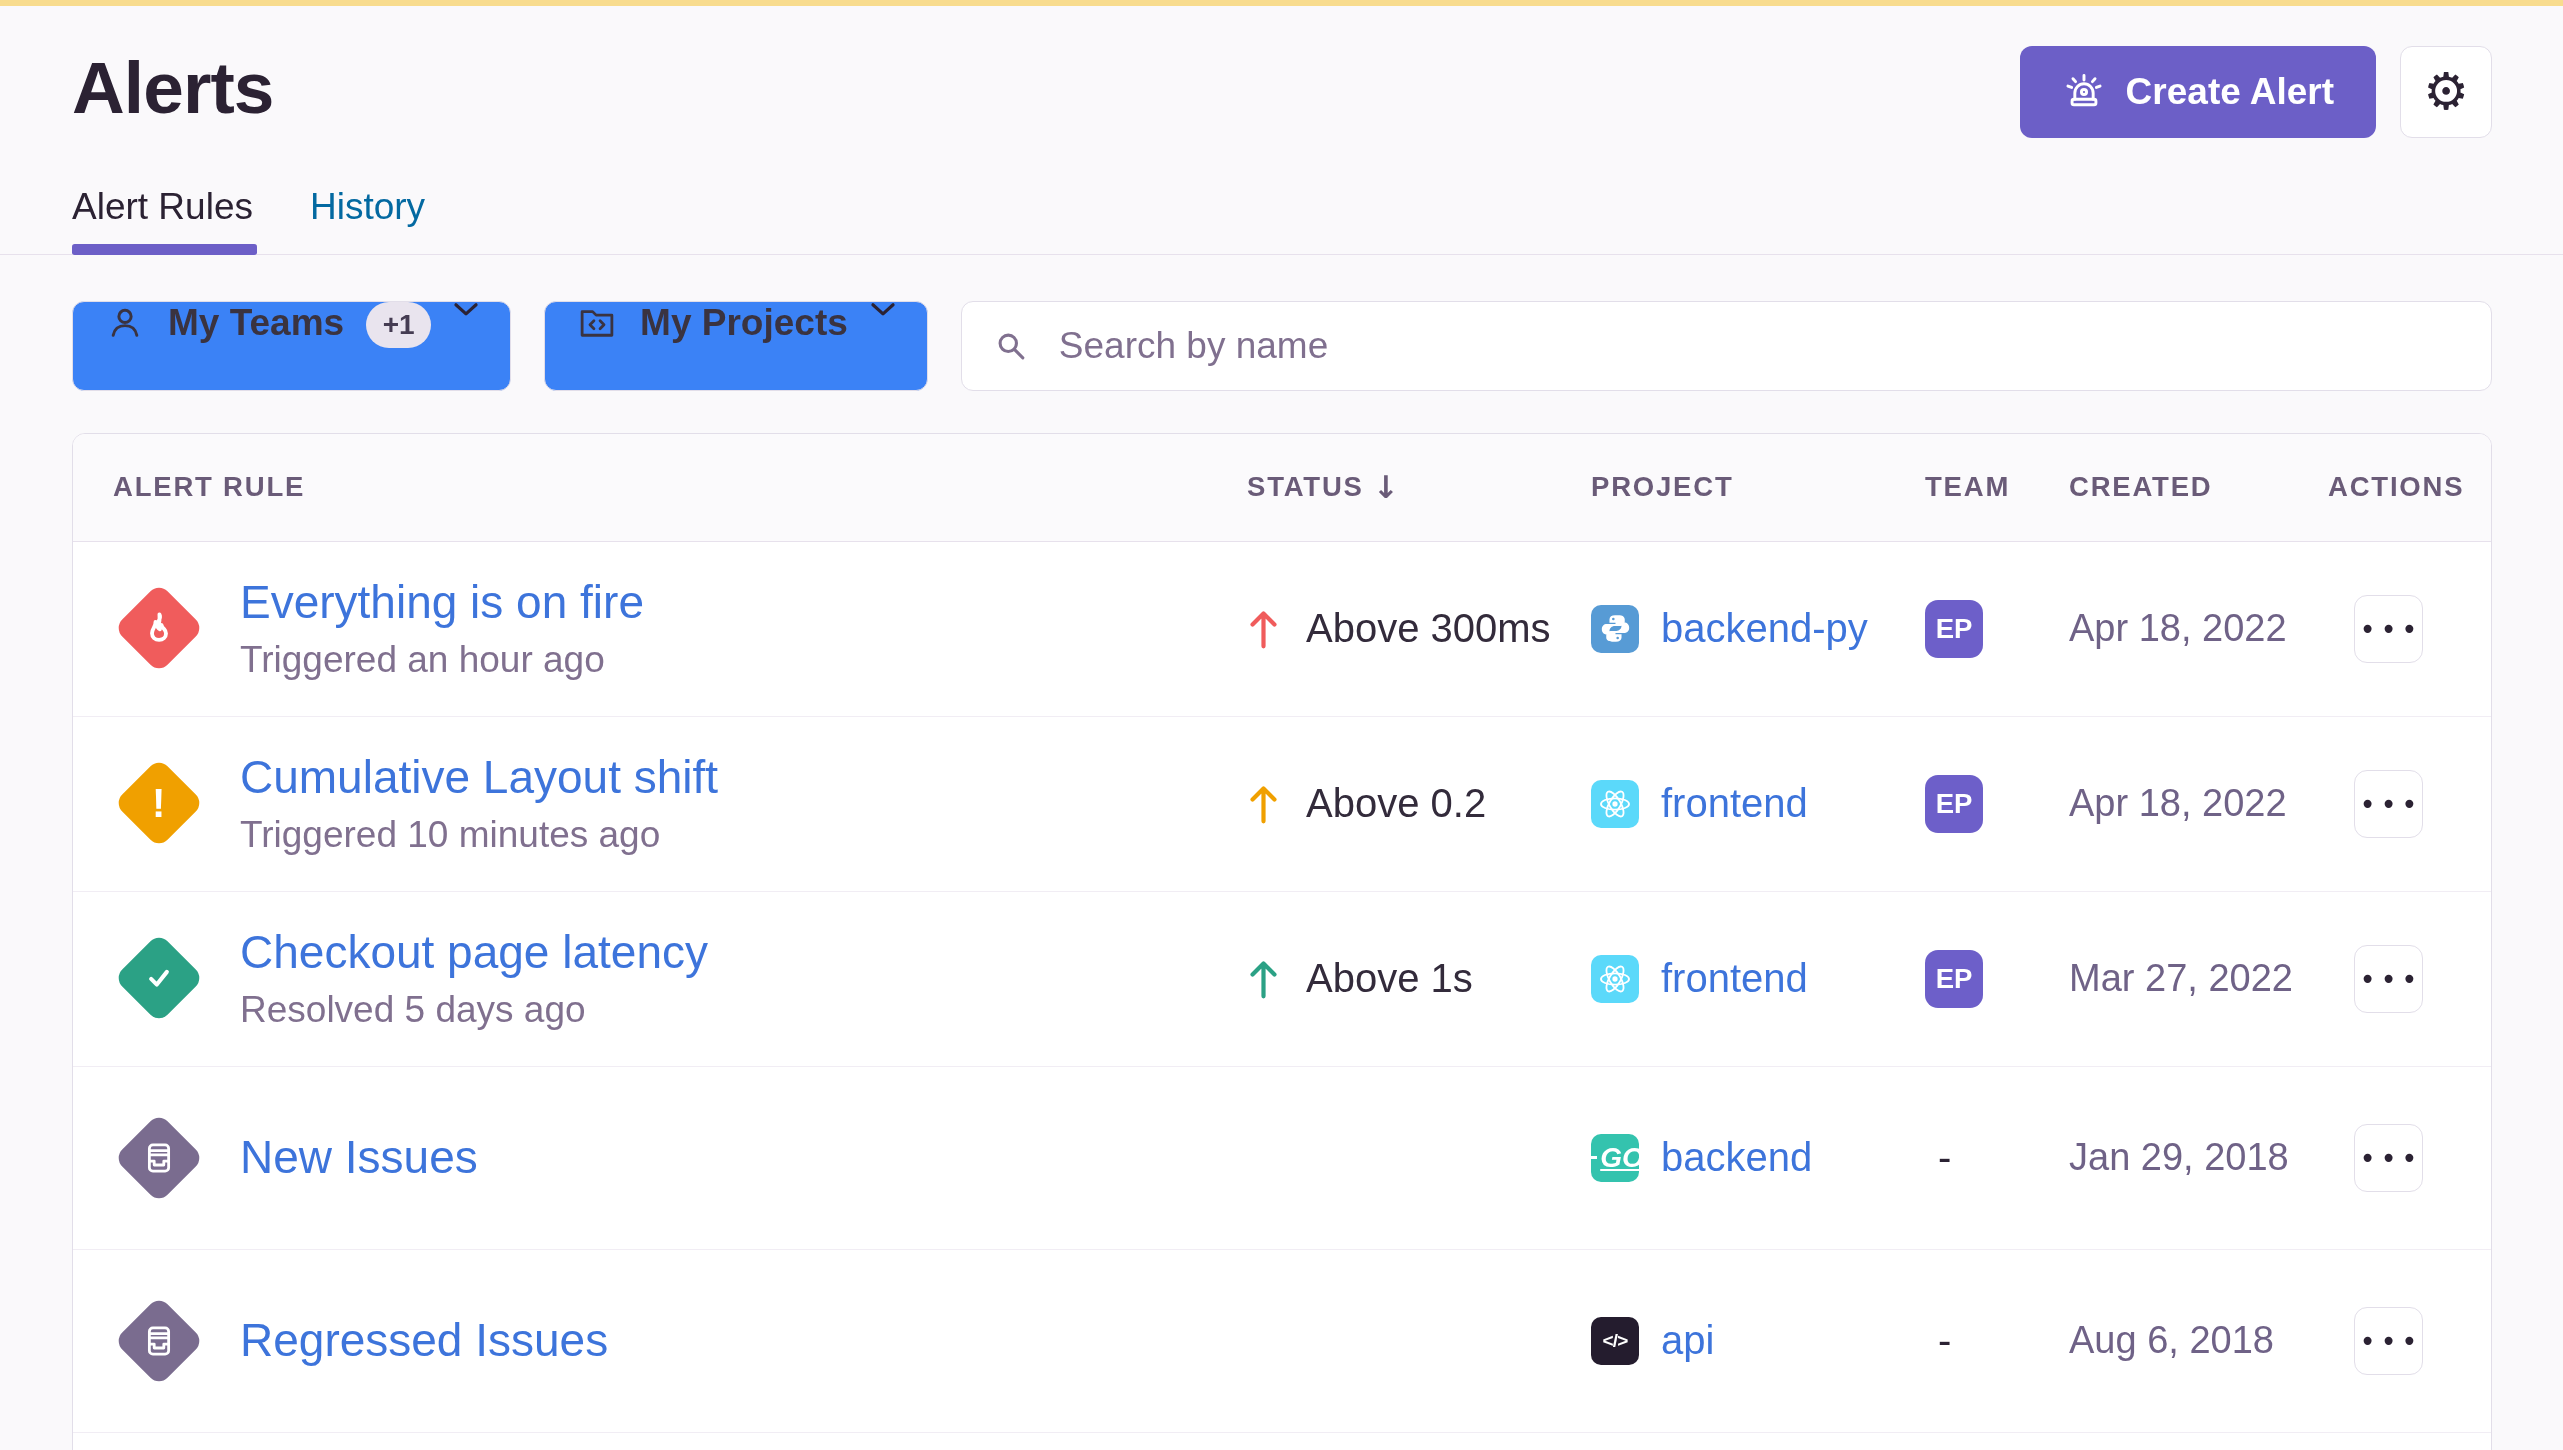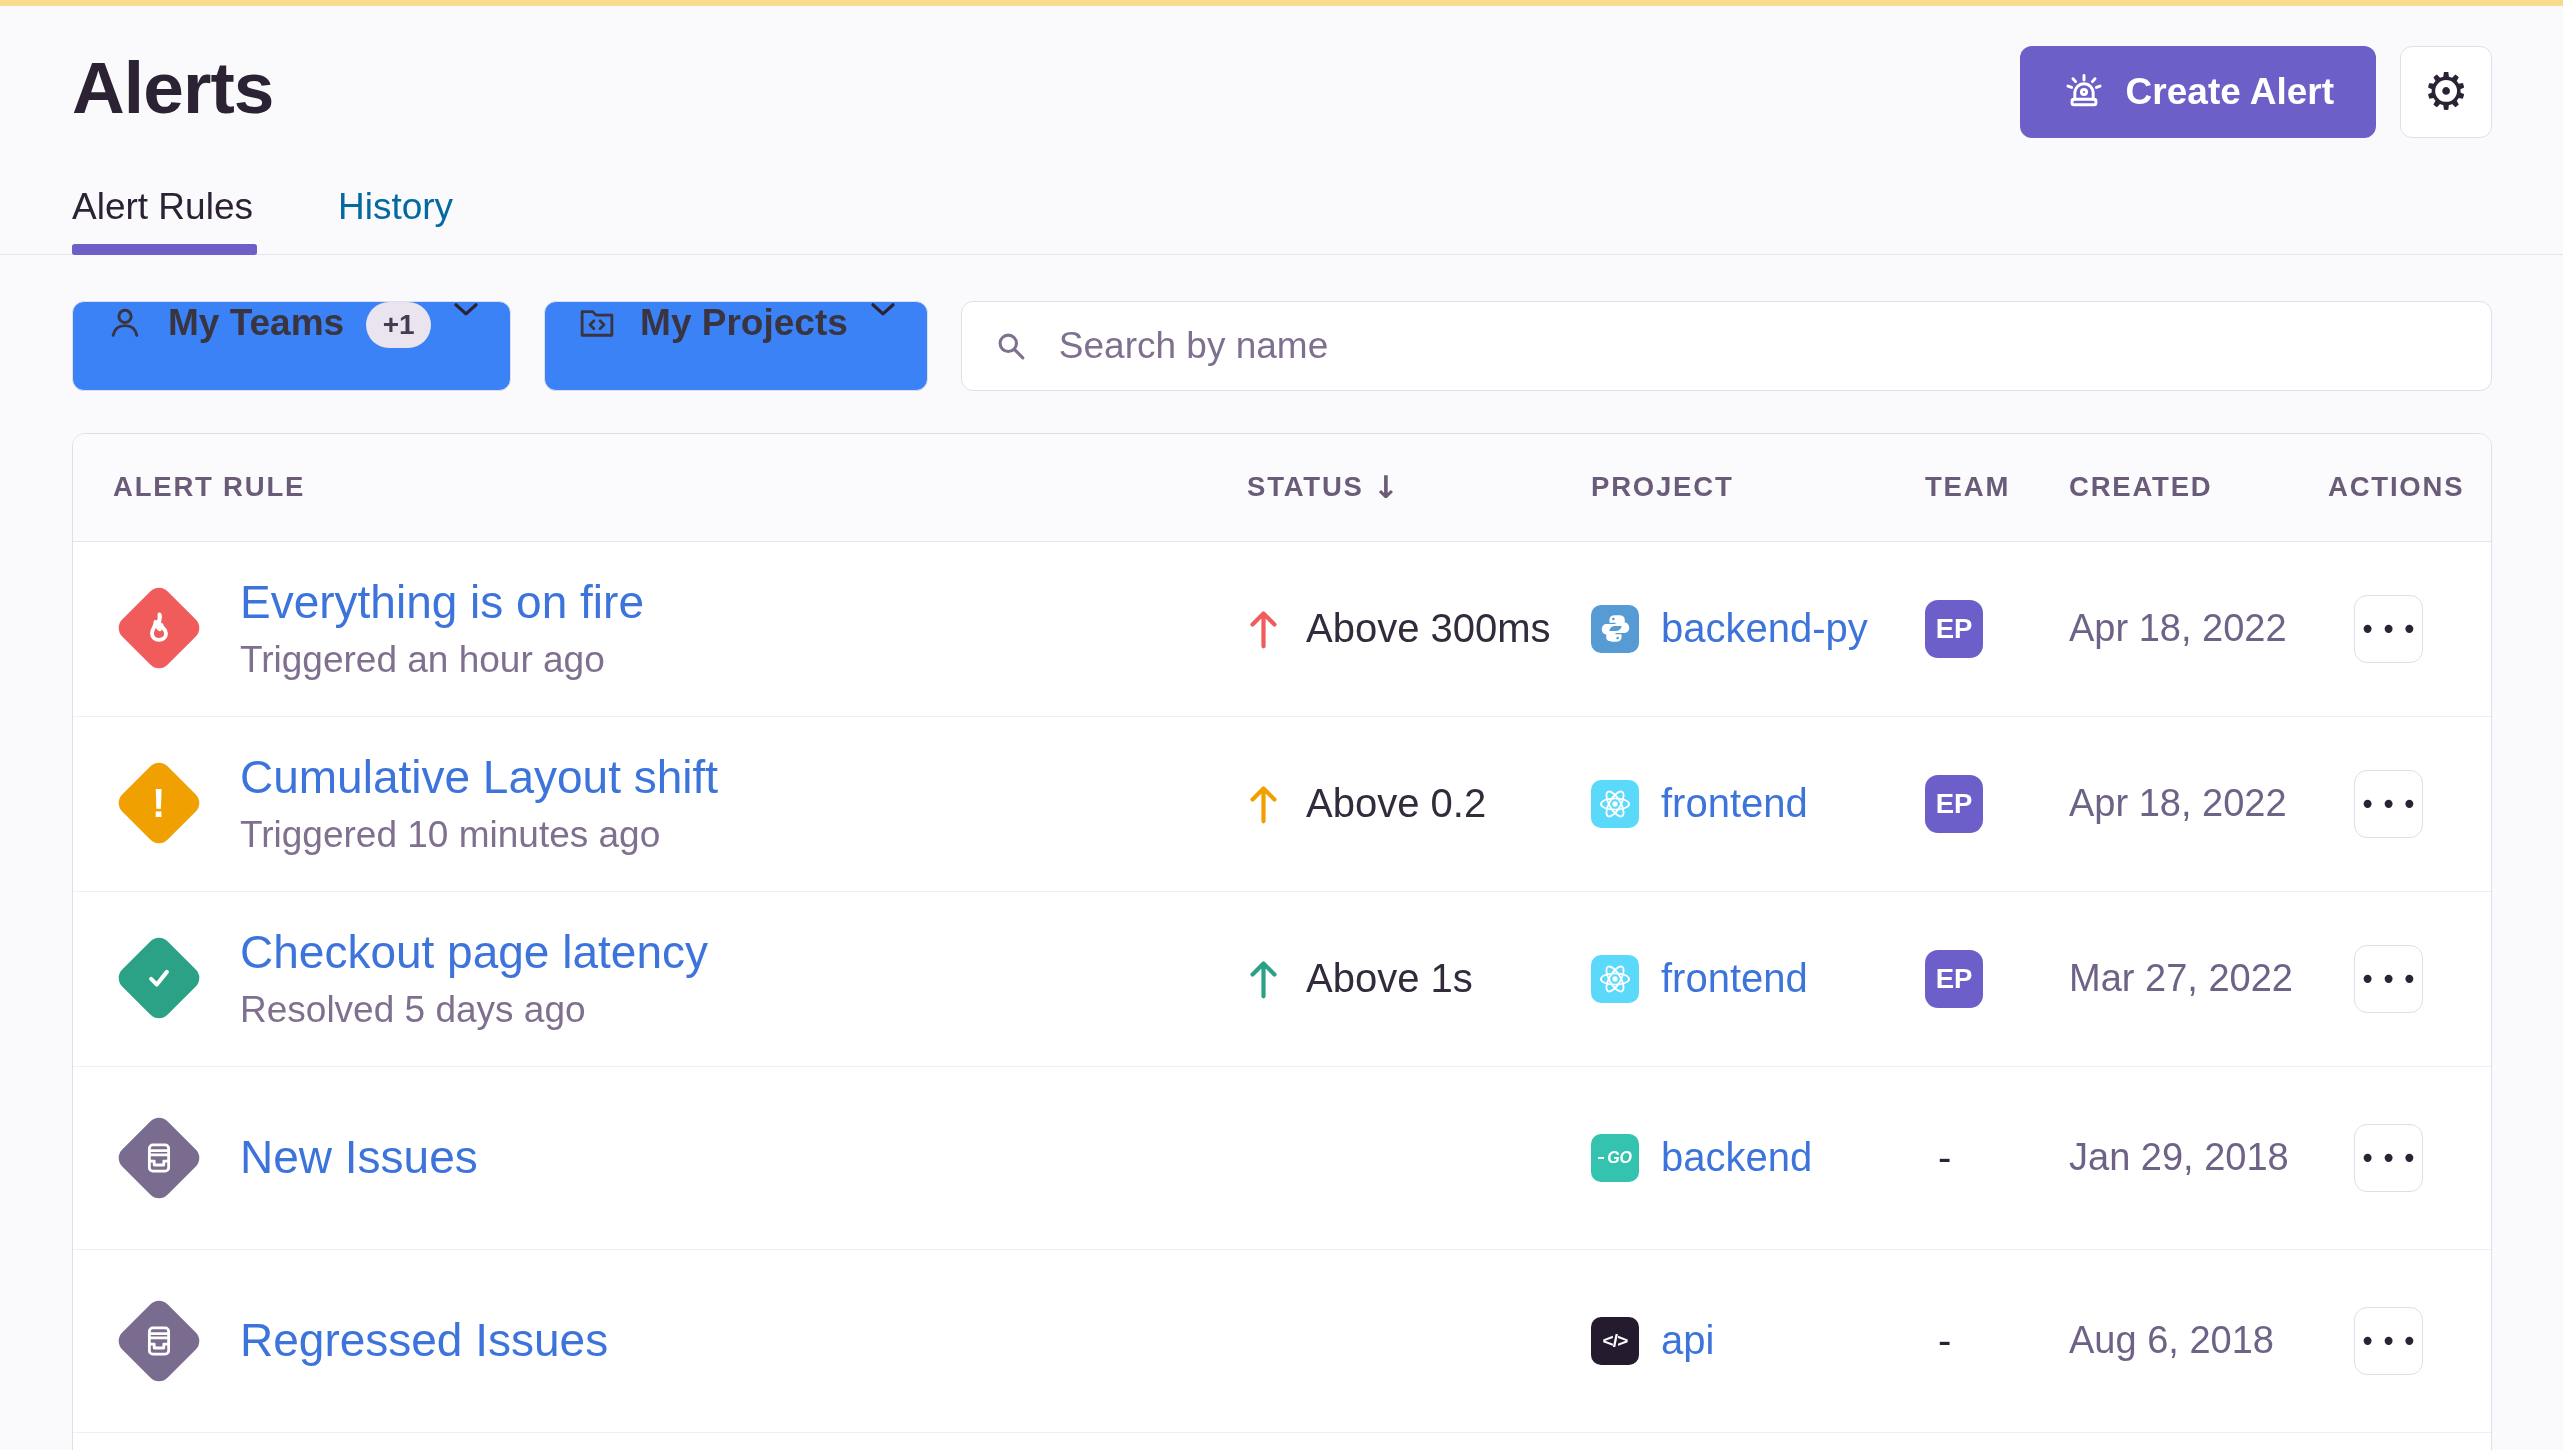--- a/index.html
+++ b/index.html
@@ -19,21 +19,21 @@
     background:#6C5FC7; color:#fff; font-size:37px; font-weight:600;
     border:none; border-radius:12px; cursor:pointer; font-family:inherit;
   }
   .btn-icon-only {
     width:92px; height:92px; background:#fff; border:1.8px solid #E2DEE9; border-radius:12px;
     display:inline-flex; align-items:center; justify-content:center; cursor:pointer;
   }
   .gear-glyph { font-family:"DejaVu Sans",sans-serif; font-size:51px; color:#2B2233; line-height:1; }
 
   
-  .tabs { display:flex; gap:85px; padding:0 72px; margin-top:48px; border-bottom:1.8px solid #E7E1EC; }
+  .tabs { display:flex; gap:57px; padding:0 72px; margin-top:48px; border-bottom:1.8px solid #E7E1EC; }
   .tab { position:relative; padding-bottom:26px; font-size:37px; color:#0369a1; cursor:pointer; }
   .tab.active { color:#2B2233; }
   .tab.active::after {
     content:""; position:absolute; left:0; right:-3.7px; bottom:-1.8px; height:11px;
     background:#6C5FC7; border-radius:2.7px;
   }
 
   
   .filters { display:flex; gap:33px; padding:0 71px 0 72px; margin-top:46px; }
   .filter-btn {
@@ -89,21 +89,21 @@
 
   .cell-project { display:flex; align-items:center; gap:22px; }
   .proj-icon {
     width:48px; height:48px; border-radius:10px; display:grid; place-items:center; flex:none;
     color:#fff; font-weight:700;
   }
   .plat-python { background:#579BD5; }
   .plat-react  { background:#5BD9FA; }
   .plat-go     { background:#34C3AE; }
   .plat-code   { background:#241C2E; }
-  .go-label { font-size:16px; font-weight:700; font-style:italic; letter-spacing:0; position:relative; padding-left:9.2px; }
+  .go-label { font-size:28px; font-weight:700; font-style:italic; letter-spacing:0; position:relative; padding-left:9.2px;text-decoration:underline; }
   .go-label::before { content:""; position:absolute; left:0; top:45%; width:6.4px; height:2.7px; background:#fff; }
   .code-label { font-size:19px; font-weight:700; letter-spacing:-0.9px; }
   .proj-link { font-size:40px; color:#3D74DB; cursor:pointer; }
 
   .team-badge {
     width:58px; height:58px; border-radius:13px; background:#6D5FC9; color:#fff;
     font-size:27.5px; font-weight:600; display:grid; place-items:center;
   }
   .team-dash { font-size:40px; color:#2B2233; margin-left:13px; }
 

